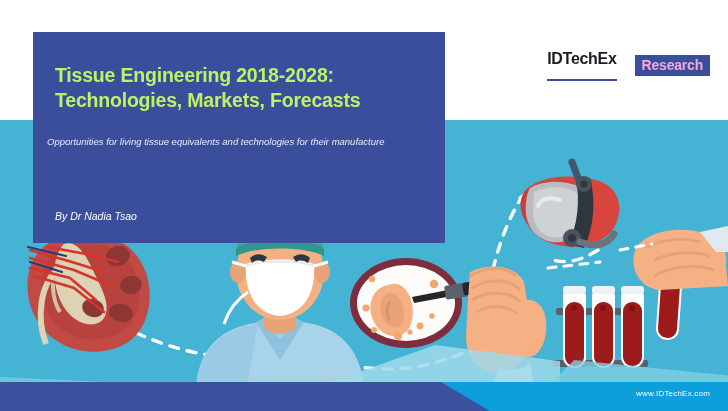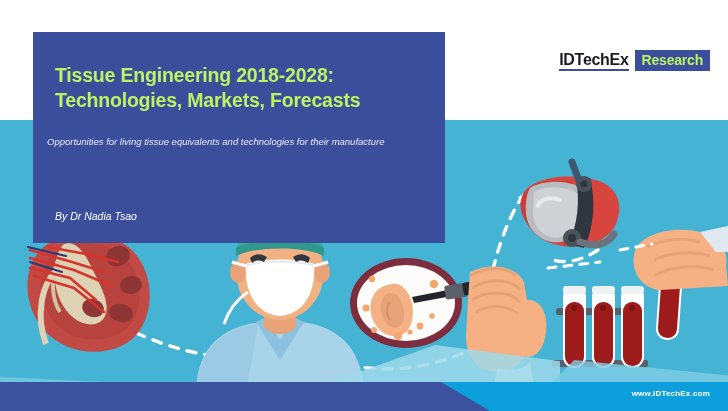--- a/index.html
+++ b/index.html
@@ -36,21 +36,21 @@
   }
 
   
   .bottombar-cyan{position:absolute;left:0;top:382px;width:728px;height:29px;background:#0c9fdc;}
   .bottombar-navy{
     position:absolute;left:0;top:382px;width:490px;height:29px;background:#3c529e;
     clip-path:polygon(0 0,90% 0,100% 100%,0 100%);
   }
   .bottom-url{
     position:absolute;right:18px;top:389px;
-    color:#ffffff;font-size:8px;font-weight:bold;letter-spacing:.2px;
+    color:#ffffff;font-size:8px;font-weight:normal;letter-spacing:.2px;
   }
 
   
   .title-panel{
     position:absolute;left:33px;top:32px;width:412px;height:211px;
     background:#3b4e9b;
   }
   .title-panel h1{
     margin:0;position:absolute;left:22px;top:31px;width:372px;
     color:#bef264;font-size:19.5px;font-weight:bold;line-height:25px;
@@ -62,24 +62,24 @@
   }
   .title-panel .author{
     position:absolute;left:22px;top:178px;
     color:#ffffff;font-size:10.5px;font-style:italic;
   }
 
   
   .logo{position:absolute;right:18px;top:50px;display:flex;align-items:center;}
   .logo .idtechex{
     color:#1b1b24;font-size:16px;font-weight:bold;letter-spacing:-.3px;
-    border-bottom:2px solid #3b4e9b;padding-bottom:0;
+    border-bottom:2px solid #3b4e9b;padding-bottom:11px;
   }
   .logo .research{
-    margin-left:6px;background:#3b4e9b;color:#bef264;
+    margin-left:18px;background:#3b4e9b;color:#f9a8d4;
     font-size:14px;font-weight:bold;padding:2px 7px 3px 7px;letter-spacing:-.2px;
   }
 
   
   .art{position:absolute;left:0;top:0;width:728px;height:411px;pointer-events:none;}
 </style>
 </head>
 <body>
 
 <div id="slide">

